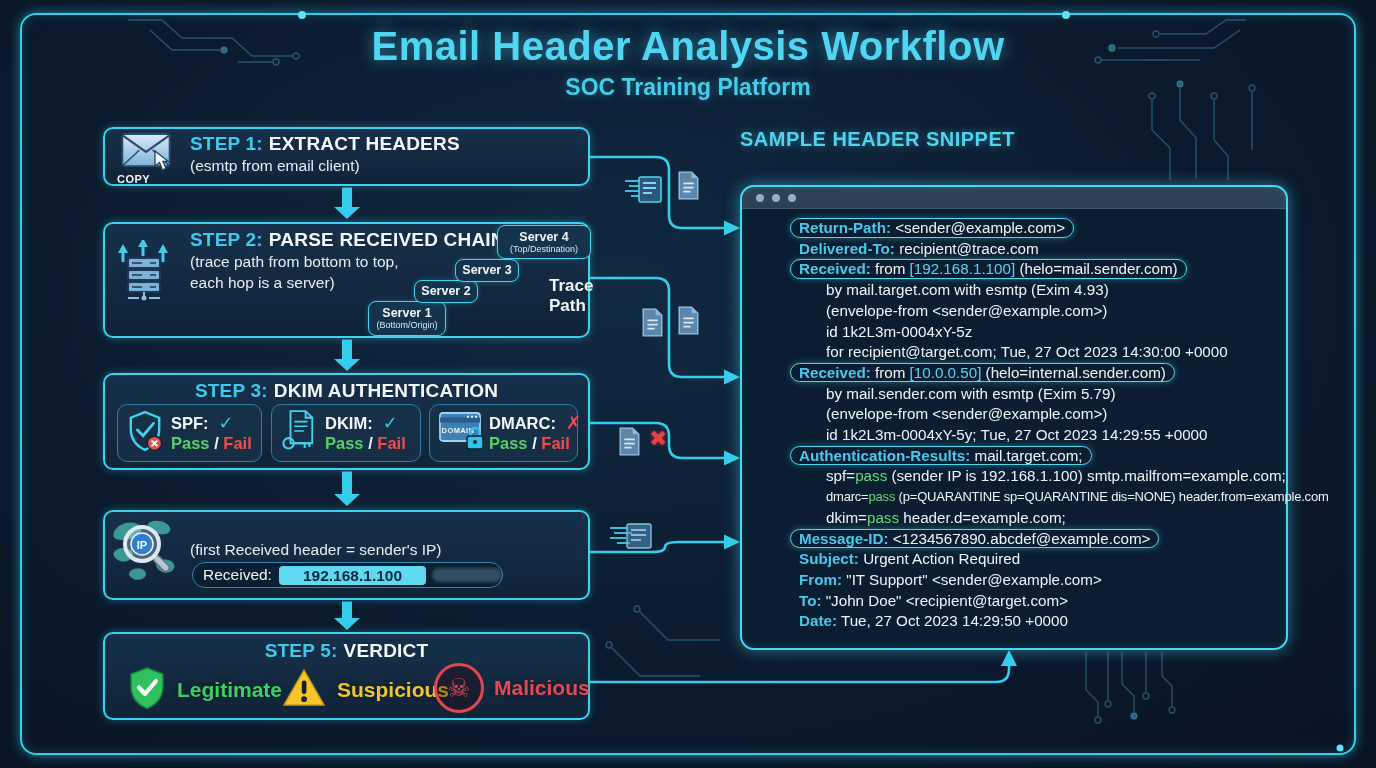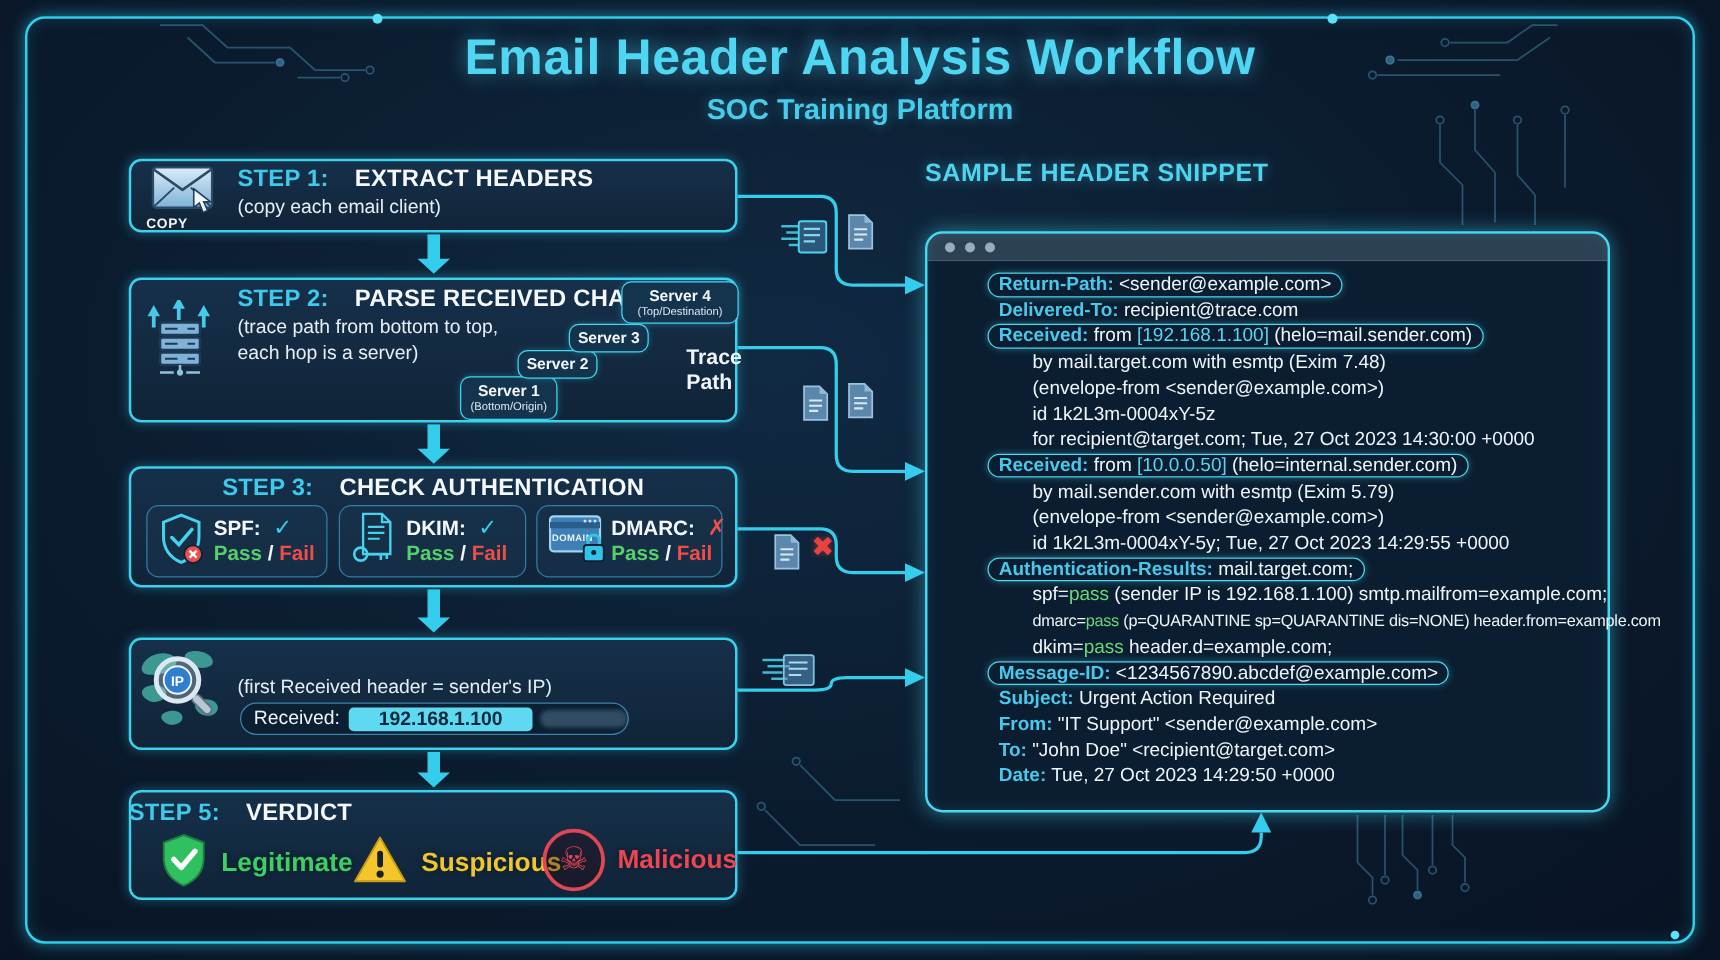--- a/index.html
+++ b/index.html
@@ -12,21 +12,21 @@
   svg.overlay{position:absolute;left:0;top:0;pointer-events:none;z-index:1;}
   
   .title{position:absolute;left:0;top:24px;width:1376px;text-align:center;color:#4fd6f2;font-size:40px;
     font-weight:bold;letter-spacing:.5px;text-shadow:0 0 16px rgba(80,215,245,.55);z-index:2;}
   .subtitle{position:absolute;left:0;top:74px;width:1376px;text-align:center;color:#46cdeb;font-size:23px;
     font-weight:bold;text-shadow:0 0 10px rgba(80,215,245,.4);z-index:2;}
   
   .stepbox{position:absolute;left:103px;width:487px;background:linear-gradient(180deg,#16304a 0%,#102438 100%);
     border:2px solid #3bd2ef;border-radius:10px;box-shadow:0 0 9px rgba(59,210,239,.35);z-index:2;box-sizing:border-box;}
   .step-head{position:absolute;font-size:19px;font-weight:bold;letter-spacing:.2px;white-space:nowrap;z-index:3;}
-  .step-num{color:#3fc9ec;} .step-name{color:#f4f8fb;margin-left:21px;}
+  .step-num{color:#3fc9ec;} .step-name{color:#f4f8fb;margin-left:6px;}
   .step-sub{position:absolute;color:#e6eff6;font-size:15.5px;white-space:nowrap;z-index:3;}
   .icon-abs{position:absolute;z-index:3;}
   .copy-cap{position:absolute;left:0;bottom:-2px;color:#f2f7fa;font-size:11px;font-weight:bold;letter-spacing:.5px;}
   
   .server-chip{position:absolute;background:#14344e;border:1.5px solid #3fd6f2;border-radius:8px;z-index:3;
     color:#f2f7fa;text-align:center;box-shadow:0 0 5px rgba(63,214,242,.3);display:flex;flex-direction:column;justify-content:center;}
   .server-chip .sname{font-size:12.5px;font-weight:bold;line-height:13px;}
   .server-chip .snote{font-size:9px;line-height:10px;color:#d9e8f2;}
   .trace-label{position:absolute;color:#eef5fb;font-size:17px;font-weight:bold;line-height:20px;z-index:3;}
   
@@ -175,21 +175,21 @@
       <rect x="1" y="1" width="50" height="34" rx="3" fill="url(#env)" stroke="#2a4a66" stroke-width="2"></rect>
       <path d="M2 3 L26 20 L50 3" fill="none" stroke="#2a4a66" stroke-width="2.2"></path>
       <path d="M2 34 L19 18 M50 34 L33 18" stroke="#2a4a66" stroke-width="1.6" fill="none"></path>
     </svg>
     <svg width="18" height="21" viewBox="0 0 18 21" style="position:absolute;left:36px;top:17px;">
       <path d="M2 1 L2 16 L6.5 12.5 L9.5 20 L13 18.3 L10 11.5 L15.5 11.5 Z" fill="#f2f7fa" stroke="#24415c" stroke-width="1.3"></path>
     </svg>
     <span class="copy-cap">COPY</span>
   </div>
   <div class="step-head" style="left:190px;top:133px;"><span class="step-num">STEP 1:</span><span class="step-name">EXTRACT HEADERS</span></div>
-  <div class="step-sub" style="left:190px;top:157px;">(copy each email client)</div>
+  <div class="step-sub" style="left:190px;top:157px;">(esmtp from email client)</div>
 
   <div class="stepbox" style="top:222px;height:116px;"></div>
   <div class="icon-abs" style="left:112px;top:240px;">
     <svg width="64" height="62" viewBox="0 0 64 62">
       <g stroke="#49c9e8" stroke-width="3" fill="#49c9e8">
         <line x1="11" y1="22" x2="11" y2="12"></line>
           <polygon points="6,13 11,4 16,13" stroke="none"></polygon>
         <line x1="31" y1="16" x2="31" y2="6"></line>
           <polygon points="26,7 31,-2 36,7" stroke="none"></polygon>
         <line x1="51" y1="22" x2="51" y2="12"></line>
@@ -221,21 +221,21 @@
   <div class="server-chip" style="left:455px;top:259px;width:62px;height:21px;">
     <div class="sname">Server 3</div>
   </div>
   <div class="server-chip" style="left:497px;top:225px;width:92px;height:32px;">
     <div class="sname">Server 4</div>
     <div class="snote">(Top/Destination)</div>
   </div>
   <div class="trace-label" style="left:549px;top:276px;width:44px;">Trace Path</div>
 
   <div class="stepbox" style="top:373px;height:97px;"></div>
-  <div class="step-head" style="left:103px;top:380px;width:487px;text-align:center;"><span class="step-num">STEP 3:</span><span class="step-name">CHECK AUTHENTICATION</span></div>
+  <div class="step-head" style="left:103px;top:380px;width:487px;text-align:center;"><span class="step-num">STEP 3:</span><span class="step-name">DKIM AUTHENTICATION</span></div>
 
   <div class="auth-chip" style="left:117px;width:145px;">
     <span>
       <svg width="36" height="42" viewBox="0 0 38 44">
         <path d="M19 2 L34 8 V20 C34 31 28 38 19 42 C10 38 4 31 4 20 V8 Z" fill="rgba(20,48,70,.35)" stroke="#45d2ef" stroke-width="2.5"></path>
         <path d="M11 21 L17 27 L28 14" stroke="#45d2ef" stroke-width="3" fill="none" stroke-linecap="round"></path>
         <circle cx="29" cy="35" r="7.5" fill="#e94f4b" stroke="#0d2235" stroke-width="1.5"></circle>
         <path d="M26 32 L32 38 M32 32 L26 38" stroke="#fff" stroke-width="2"></path>
       </svg>
     </span>
@@ -300,21 +300,21 @@
     </svg>
   </div>
   <div class="step-sub" style="left:190px;top:541px;">(first Received header = sender's IP)</div>
   <div class="recv-pill">
     <span class="recv-label">Received:</span>
     <span class="recv-ip">192.168.1.100</span>
     <span class="recv-blur"></span>
   </div>
 
   <div class="stepbox" style="top:632px;height:88px;"></div>
-  <div class="step-head" style="left:103px;top:640px;width:487px;"><span class="step-num">STEP 5:</span><span class="step-name">VERDICT</span></div>
+  <div class="step-head" style="left:103px;top:640px;width:487px;text-align:center;"><span class="step-num">STEP 5:</span><span class="step-name">VERDICT</span></div>
 
   <div class="verdict-item" style="left:127px;top:666px;">
     <span>
       <svg width="40" height="44" viewBox="0 0 40 44">
         <path d="M20 2 L36 8 V20 C36 31 29.5 38.5 20 42.5 C10.5 38.5 4 31 4 20 V8 Z" fill="#2fc05f" stroke="#1c7f3d" stroke-width="1.5"></path>
         <path d="M12 21.5 L18 28 L29 15" stroke="#fff" stroke-width="4.2" fill="none" stroke-linecap="round" stroke-linejoin="round"></path>
       </svg>
     </span>
     <span class="verdict-label" style="color: rgb(62, 207, 99);">Legitimate</span>
   </div>
@@ -387,21 +387,21 @@
   <div class="panel">
     <div class="titlebar">
       <span class="wdot" style="left:14px;"></span>
       <span class="wdot" style="left:30px;"></span>
       <span class="wdot" style="left:46px;"></span>
     </div>
     <div class="hlines">
         <div class="hline"><span class="pill"><span class="seg-key">Return-Path:</span><span class="seg-val"> &lt;sender@example.com&gt;</span></span></div>
         <div class="hline"><span class="seg-key">Delivered-To:</span><span class="seg-val"> recipient@trace.com</span></div>
         <div class="hline"><span class="pill"><span class="seg-key">Received:</span><span class="seg-val"> from </span><span class="seg-ip">[192.168.1.100]</span><span class="seg-val"> (helo=mail.sender.com)</span></span></div>
-        <div class="hline indent"><span class="seg-val">by mail.target.com with esmtp (Exim 7.48)</span></div>
+        <div class="hline indent"><span class="seg-val">by mail.target.com with esmtp (Exim 4.93)</span></div>
         <div class="hline indent"><span class="seg-val">(envelope-from &lt;sender@example.com&gt;)</span></div>
         <div class="hline indent"><span class="seg-val">id 1k2L3m-0004xY-5z</span></div>
         <div class="hline indent"><span class="seg-val">for recipient@target.com; Tue, 27 Oct 2023 14:30:00 +0000</span></div>
         <div class="hline"><span class="pill"><span class="seg-key">Received:</span><span class="seg-val"> from </span><span class="seg-ip">[10.0.0.50]</span><span class="seg-val"> (helo=internal.sender.com)</span></span></div>
         <div class="hline indent"><span class="seg-val">by mail.sender.com with esmtp (Exim 5.79)</span></div>
         <div class="hline indent"><span class="seg-val">(envelope-from &lt;sender@example.com&gt;)</span></div>
         <div class="hline indent"><span class="seg-val">id 1k2L3m-0004xY-5y; Tue, 27 Oct 2023 14:29:55 +0000</span></div>
         <div class="hline"><span class="pill"><span class="seg-key">Authentication-Results:</span><span class="seg-val"> mail.target.com;</span></span></div>
         <div class="hline indent"><span class="seg-val">spf=</span><span class="seg-pass">pass</span><span class="seg-val"> (sender IP is 192.168.1.100) smtp.mailfrom=example.com;</span></div>
         <div class="hline indent tight"><span class="seg-val">dmarc=</span><span class="seg-pass">pass</span><span class="seg-val"> (p=QUARANTINE sp=QUARANTINE dis=NONE) header.from=example.com</span></div>

